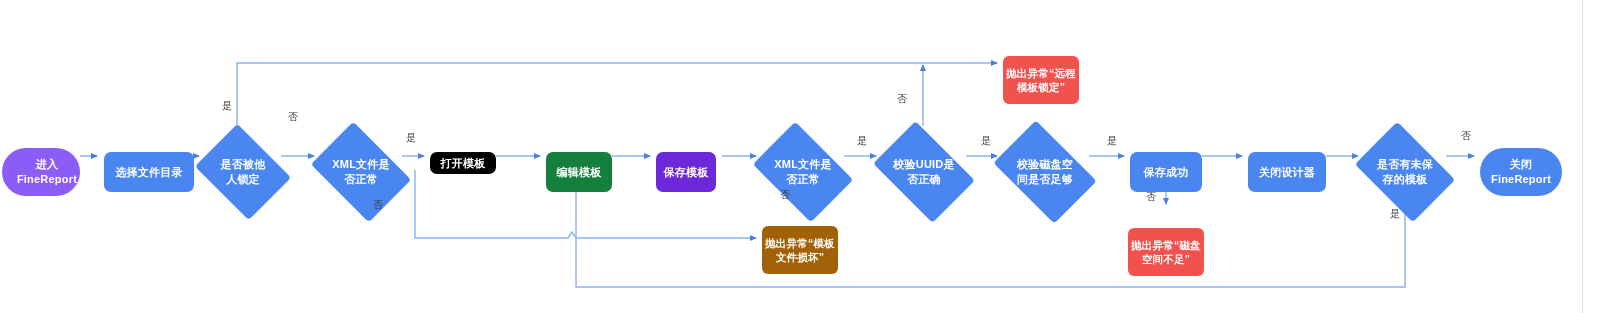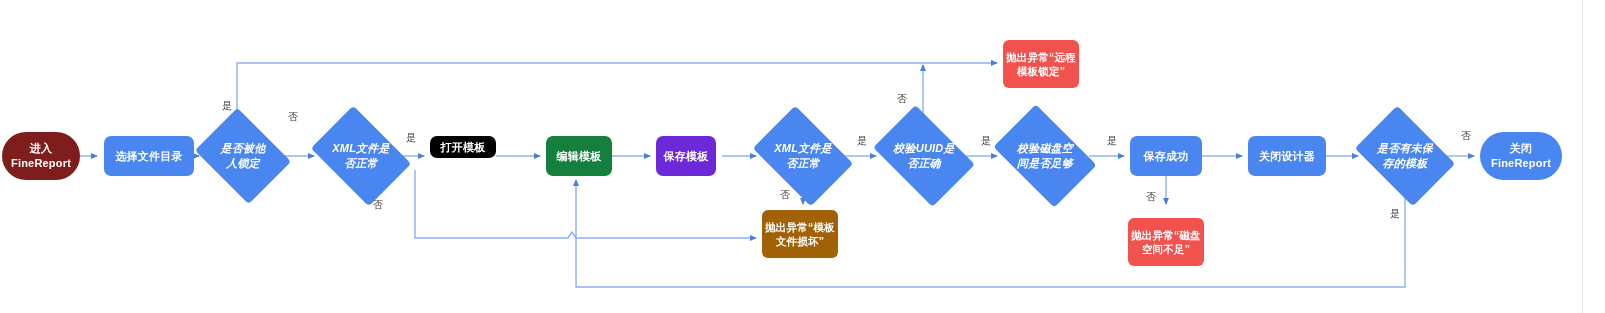--- a/index.html
+++ b/index.html
@@ -31,20 +31,21 @@
     display: flex;
     align-items: center;
     justify-content: center;
     text-align: center;
     color: #ffffff;
     font-size: 11px;
     font-weight: bold;
     line-height: 1.35;
     letter-spacing: 0.2px;
     z-index: 3;
+    margin-top: 16px;
   }
   .node .txt {
     display: block;
     padding: 0 3px;
     white-space: pre-line;
   }
   .n-terminator {
     background: #4a86f0;
     border-radius: 40px;
   }
@@ -52,21 +53,20 @@
     background: #4a86f0;
     border-radius: 7px;
   }
   .n-error {
     background: #f2524e;
     border-radius: 6px;
     font-size: 10.5px;
   }
   .n-decision {
     background: transparent;
-    font-style: italic;
   }
   .n-decision .diamond-shape {
     position: absolute;
     left: 0; top: 0;
     width: 100%; height: 100%;
     background: #4a86f0;
     transform: rotate(45deg) ;
     border-radius: 4px;
   }
   .n-decision .dlabel {
@@ -148,21 +148,21 @@
 
       <path d="M415,170 L415,238 L568,238 L572,232 L576,238 L756,238"></path>
 
       <path d="M1166,176 L1166,204"></path>
 
       <path d="M1405,186 L1405,287 L576,287 L576,180"></path>
     </g>
   </svg>
 
   <div id="nodes-layer">
-      <div class="node n-terminator" style="left: 2px; top: 132px; width: 78px; height: 48px; background: #7f1d1d;">
+      <div class="node n-terminator" style="left: 2px; top: 132px; width: 78px; height: 48px; background: #8b5cf6; justify-content: flex-end;">
         <span class="txt">进入
 FineReport</span>
       </div>
       <div class="node n-process" style="left: 104px; top: 136px; width: 90px; height: 40px; background: rgb(74, 134, 240);">
         <span class="txt">选择文件目录</span>
       </div>
       <div class="node n-decision" style="left: 205px; top: 126px; width: 76px; height: 60px;">
         <div class="diamond-shape" style="background: rgb(74, 134, 240);"></div>
         <span class="txt dlabel">是否被他
 人锁定</span>
@@ -212,21 +212,21 @@
 FineReport</span>
       </div>
       <div class="node n-error" style="left: 1003px; top: 40px; width: 76px; height: 48px; background: rgb(242, 82, 78);">
         <span class="txt">抛出异常“远程
 模板锁定”</span>
       </div>
       <div class="node n-error" style="left: 762px; top: 210px; width: 76px; height: 48px; background: #a16207;">
         <span class="txt">抛出异常“模板
 文件损坏”</span>
       </div>
-      <div class="node n-error" style="left: 1128px; top: 218px; width: 76px; height: 48px; background: rgb(242, 82, 78);">
+      <div class="node n-error" style="left: 1128px; top: 212px; width: 76px; height: 48px; background: rgb(242, 82, 78);">
         <span class="txt">抛出异常“磁盘
 空间不足”</span>
       </div>
     </div>
   <div id="labels-layer">
       <span class="edge-label" style="left: 222px; top: 99px; color: rgb(59, 59, 59);">是</span>
       <span class="edge-label" style="left: 288px; top: 110px; color: rgb(59, 59, 59);">否</span>
       <span class="edge-label" style="left: 406px; top: 131px; color: rgb(59, 59, 59);">是</span>
       <span class="edge-label" style="left: 373px; top: 198px; color: rgb(59, 59, 59);">否</span>
       <span class="edge-label" style="left: 780px; top: 188px; color: rgb(59, 59, 59);">否</span>

